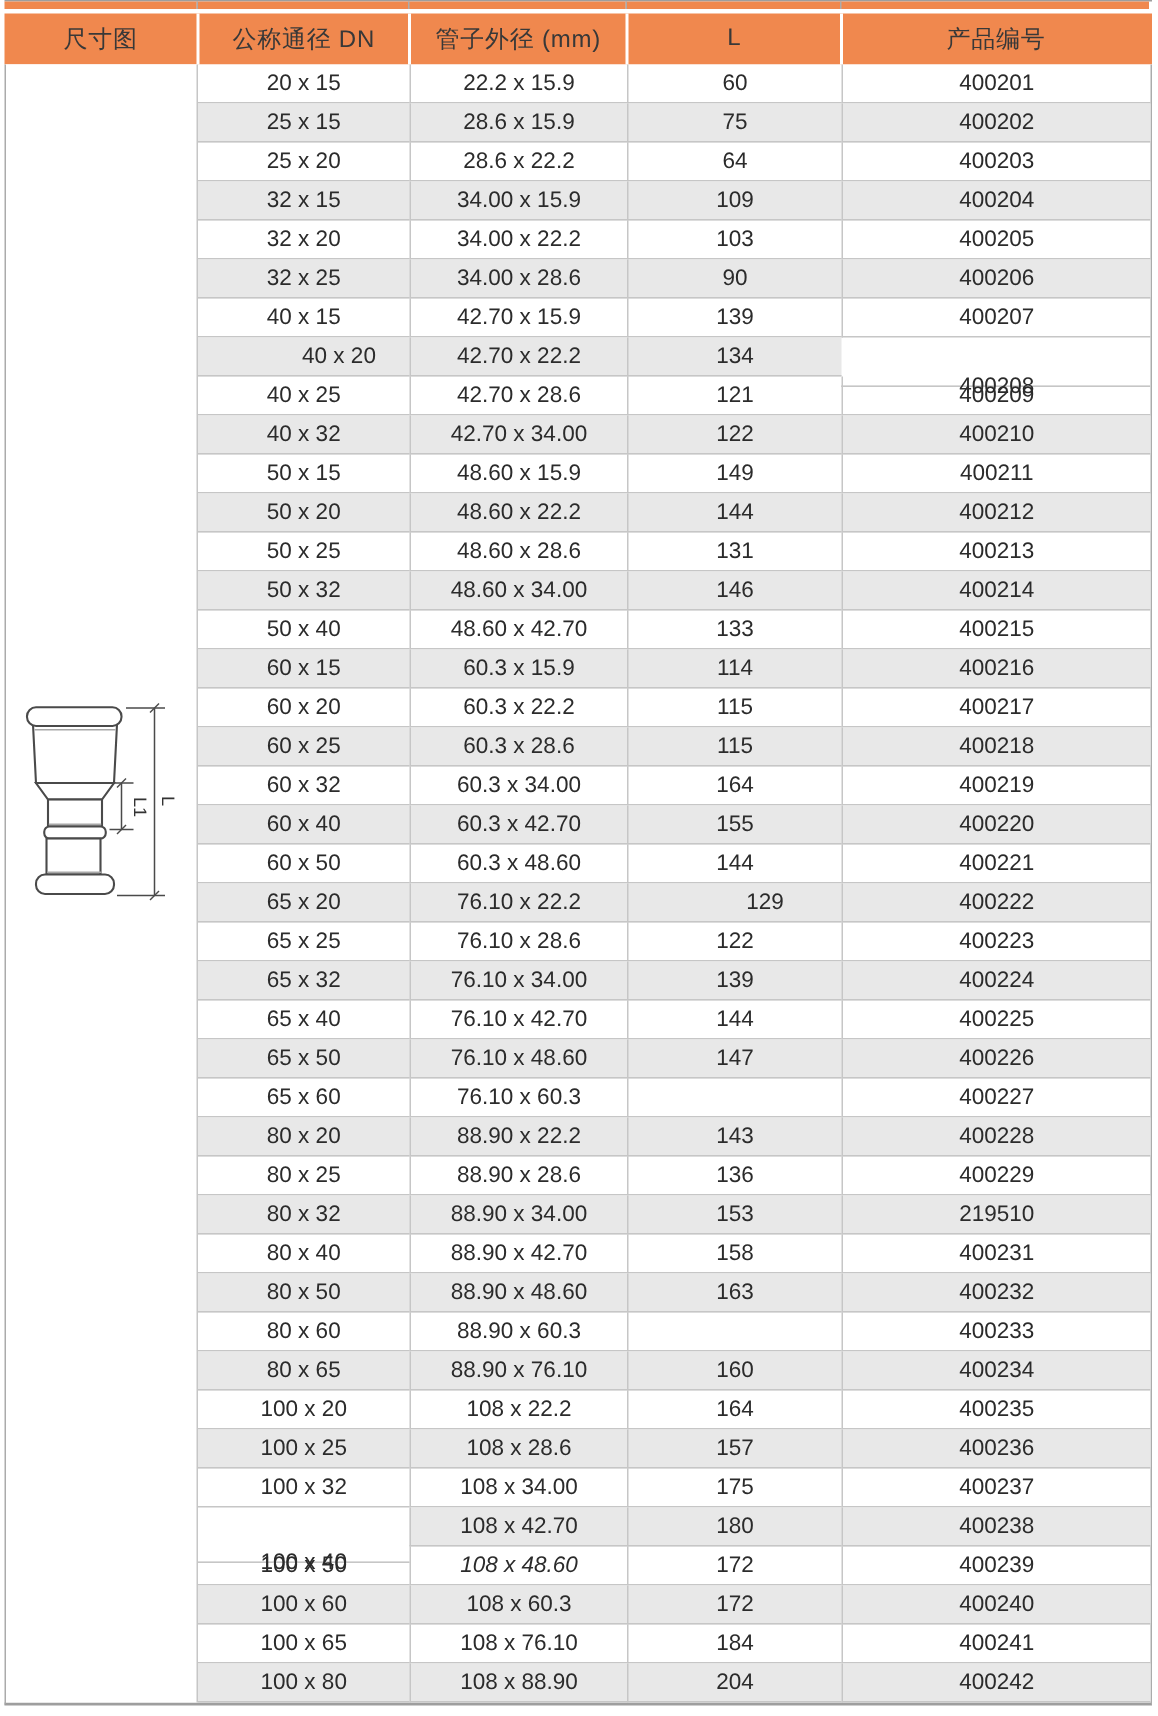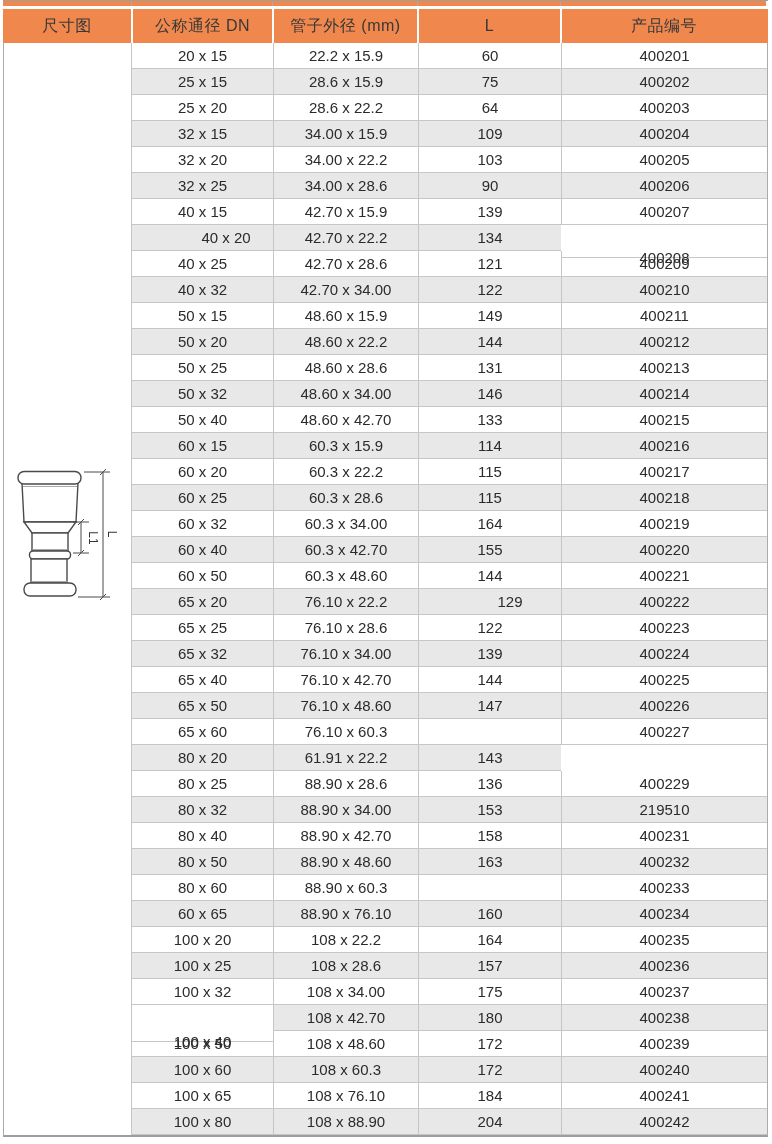--- a/index.html
+++ b/index.html
@@ -211,64 +211,65 @@
       <div class="cell c5" style="grid-area: 25 / 5;">400225</div>
       <div class="cell c2 alt" style="grid-area: 26 / 2;">65 x 50</div>
       <div class="cell c3 alt" style="grid-area: 26 / 3;">76.10 x 48.60</div>
       <div class="cell c4 alt" style="grid-area: 26 / 4;">147</div>
       <div class="cell c5 alt" style="grid-area: 26 / 5;">400226</div>
       <div class="cell c2" style="grid-area: 27 / 2;">65 x 60</div>
       <div class="cell c3" style="grid-area: 27 / 3;">76.10 x 60.3</div>
       <div class="cell c4" style="grid-area: 27 / 4;"></div>
       <div class="cell c5" style="grid-area: 27 / 5;">400227</div>
       <div class="cell c2 alt" style="grid-area: 28 / 2;">80 x 20</div>
-      <div class="cell c3 alt" style="grid-area: 28 / 3;">61.91 x 22.2</div>
+      <div class="cell c3 alt" style="grid-area: 28 / 3;">88.90 x 22.2</div>
       <div class="cell c4 alt" style="grid-area: 28 / 4;">143</div>
+      <div class="cell c5 alt" style="grid-area: 28 / 5;">400228</div>
       <div class="cell c2" style="grid-area: 29 / 2;">80 x 25</div>
       <div class="cell c3" style="grid-area: 29 / 3;">88.90 x 28.6</div>
       <div class="cell c4" style="grid-area: 29 / 4;">136</div>
       <div class="cell c5" style="grid-area: 29 / 5;">400229</div>
       <div class="cell c2 alt" style="grid-area: 30 / 2;">80 x 32</div>
       <div class="cell c3 alt" style="grid-area: 30 / 3;">88.90 x 34.00</div>
       <div class="cell c4 alt" style="grid-area: 30 / 4;">153</div>
       <div class="cell c5 alt" style="grid-area: 30 / 5;">219510</div>
       <div class="cell c2" style="grid-area: 31 / 2;">80 x 40</div>
       <div class="cell c3" style="grid-area: 31 / 3;">88.90 x 42.70</div>
       <div class="cell c4" style="grid-area: 31 / 4;">158</div>
       <div class="cell c5" style="grid-area: 31 / 5;">400231</div>
       <div class="cell c2 alt" style="grid-area: 32 / 2;">80 x 50</div>
       <div class="cell c3 alt" style="grid-area: 32 / 3;">88.90 x 48.60</div>
       <div class="cell c4 alt" style="grid-area: 32 / 4;">163</div>
       <div class="cell c5 alt" style="grid-area: 32 / 5;">400232</div>
       <div class="cell c2" style="grid-area: 33 / 2;">80 x 60</div>
       <div class="cell c3" style="grid-area: 33 / 3;">88.90 x 60.3</div>
       <div class="cell c4" style="grid-area: 33 / 4;"></div>
       <div class="cell c5" style="grid-area: 33 / 5;">400233</div>
-      <div class="cell c2 alt" style="grid-area: 34 / 2;">60 x 65</div>
+      <div class="cell c2 alt" style="grid-area: 34 / 2;">80 x 65</div>
       <div class="cell c3 alt" style="grid-area: 34 / 3;">88.90 x 76.10</div>
       <div class="cell c4 alt" style="grid-area: 34 / 4;">160</div>
       <div class="cell c5 alt" style="grid-area: 34 / 5;">400234</div>
       <div class="cell c2" style="grid-area: 35 / 2;">100 x 20</div>
       <div class="cell c3" style="grid-area: 35 / 3;">108 x 22.2</div>
       <div class="cell c4" style="grid-area: 35 / 4;">164</div>
       <div class="cell c5" style="grid-area: 35 / 5;">400235</div>
       <div class="cell c2 alt" style="grid-area: 36 / 2;">100 x 25</div>
       <div class="cell c3 alt" style="grid-area: 36 / 3;">108 x 28.6</div>
       <div class="cell c4 alt" style="grid-area: 36 / 4;">157</div>
       <div class="cell c5 alt" style="grid-area: 36 / 5;">400236</div>
       <div class="cell c2" style="grid-area: 37 / 2;">100 x 32</div>
       <div class="cell c3" style="grid-area: 37 / 3;">108 x 34.00</div>
       <div class="cell c4" style="grid-area: 37 / 4;">175</div>
       <div class="cell c5" style="grid-area: 37 / 5;">400237</div>
       <div class="cell c2 alt" style="grid-area: 38 / 2; margin-top: 36px;">100 x 40</div>
       <div class="cell c3 alt" style="grid-area: 38 / 3;">108 x 42.70</div>
       <div class="cell c4 alt" style="grid-area: 38 / 4;">180</div>
       <div class="cell c5 alt" style="grid-area: 38 / 5;">400238</div>
       <div class="cell c2" style="grid-area: 39 / 2;">100 x 50</div>
-      <div class="cell c3" style="grid-area: 39 / 3;">108 x 48.60</div>
+      <div class="cell c3" style="grid-area: 39 / 3; font-style: italic;">108 x 48.60</div>
       <div class="cell c4" style="grid-area: 39 / 4;">172</div>
       <div class="cell c5" style="grid-area: 39 / 5;">400239</div>
       <div class="cell c2 alt" style="grid-area: 40 / 2;">100 x 60</div>
       <div class="cell c3 alt" style="grid-area: 40 / 3;">108 x 60.3</div>
       <div class="cell c4 alt" style="grid-area: 40 / 4;">172</div>
       <div class="cell c5 alt" style="grid-area: 40 / 5;">400240</div>
       <div class="cell c2" style="grid-area: 41 / 2;">100 x 65</div>
       <div class="cell c3" style="grid-area: 41 / 3;">108 x 76.10</div>
       <div class="cell c4" style="grid-area: 41 / 4;">184</div>
       <div class="cell c5" style="grid-area: 41 / 5;">400241</div>

